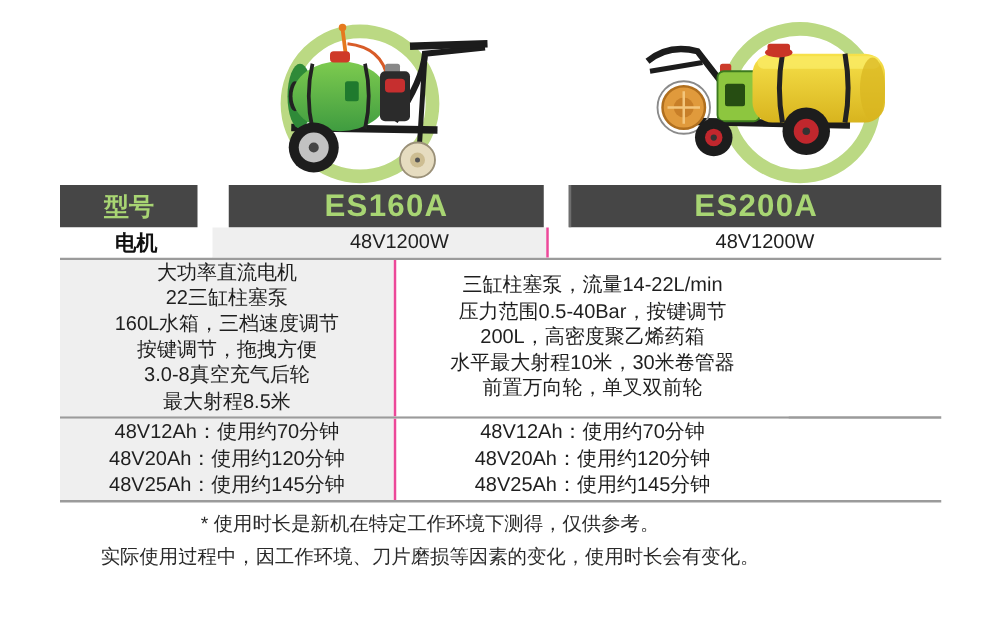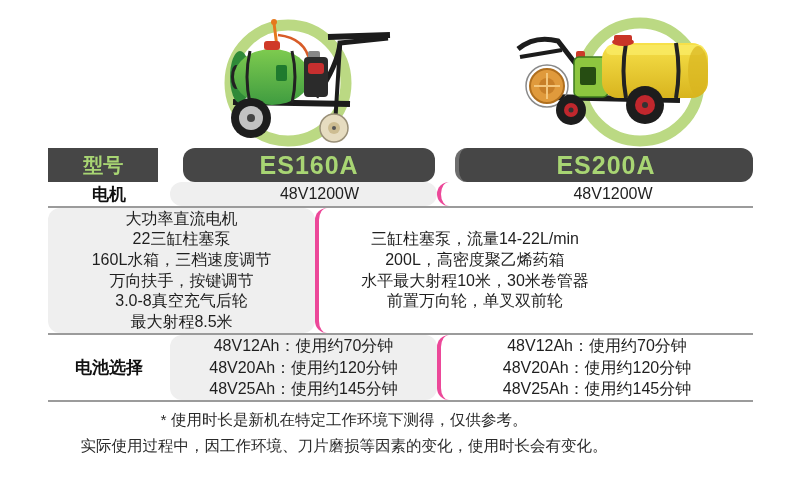--- a/index.html
+++ b/index.html
@@ -13,22 +13,22 @@
   .product-right{left:490px;top:5px;width:285px;height:145px;}
 
   .spec-table{
     position:absolute;left:48px;top:148px;width:705px;
     border-bottom:2px solid #9b9b9b;
   }
   .trow{display:flex;box-sizing:border-box;width:705px;}
   .trow.sep{border-top:2px solid #9b9b9b;}
   .c1{width:122px;box-sizing:border-box;background:#ffffff;}
   .c2{width:267px;box-sizing:border-box;background:#efefef;}
-  .c3{width:316px;box-sizing:border-box;background:#ffffff;border-left:4px solid #ec4899;}
-  .cell{display:flex;flex-direction:column;justify-content:center;text-align:center;border-radius:12px;}
+  .c3{width:316px;box-sizing:border-box;background:#ffffff;border-left:2px solid #ec4899;}
+  .cell{display:flex;flex-direction:column;justify-content:center;text-align:center;}
 
   .trow.head{height:34px;gap:20px;}
   .head .c1{background:#ffffff;padding-right:5px;display:flex;}
   .head .c1 .hl{
     flex:1;background:#464646;display:flex;align-items:center;justify-content:center;
     color:#a8d573;font-size:20px;font-weight:bold;
   }
   .head .c2,.head .c3{
     background:#464646;color:#a8d573;font-size:25px;font-weight:bold;letter-spacing:1px;
   }
@@ -153,34 +153,34 @@
       <div class="c3 cell">
         <div class="ln">48V1200W</div>
       </div>
     </div>
 
     <div class="trow perf sep">
       <div class="c2 cell">
         <div class="ln">大功率直流电机</div>
         <div class="ln">22三缸柱塞泵</div>
         <div class="ln">160L水箱，三档速度调节</div>
-        <div class="ln">万向扶手，按键调节</div>
+        <div class="ln">按键调节，拖拽方便</div>
         <div class="ln">3.0-8真空充气后轮</div>
         <div class="ln">最大射程8.5米</div>
       </div>
       <div class="c3 cell">
         <div class="ln">三缸柱塞泵，流量14-22L/min</div>
+        <div class="ln">压力范围0.5-40Bar，按键调节</div>
         <div class="ln">200L，高密度聚乙烯药箱</div>
         <div class="ln">水平最大射程10米，30米卷管器</div>
         <div class="ln">前置万向轮，单叉双前轮</div>
       </div>
     </div>
 
     <div class="trow batt sep">
-      <div class="c1 cell r-label">电池选择</div>
       <div class="c2 cell">
         <div class="ln">48V12Ah：使用约70分钟</div>
         <div class="ln">48V20Ah：使用约120分钟</div>
         <div class="ln">48V25Ah：使用约145分钟</div>
       </div>
       <div class="c3 cell">
         <div class="ln">48V12Ah：使用约70分钟</div>
         <div class="ln">48V20Ah：使用约120分钟</div>
         <div class="ln">48V25Ah：使用约145分钟</div>
       </div>

